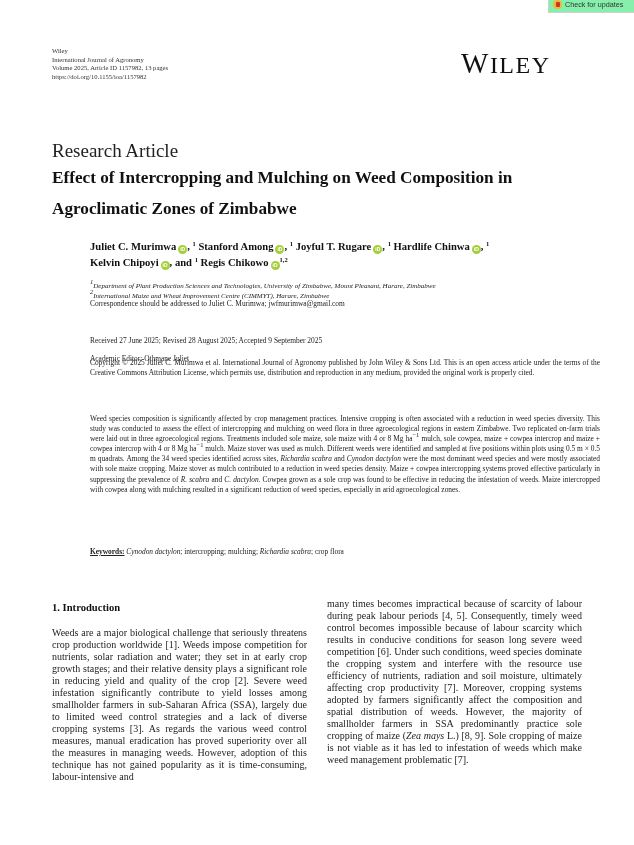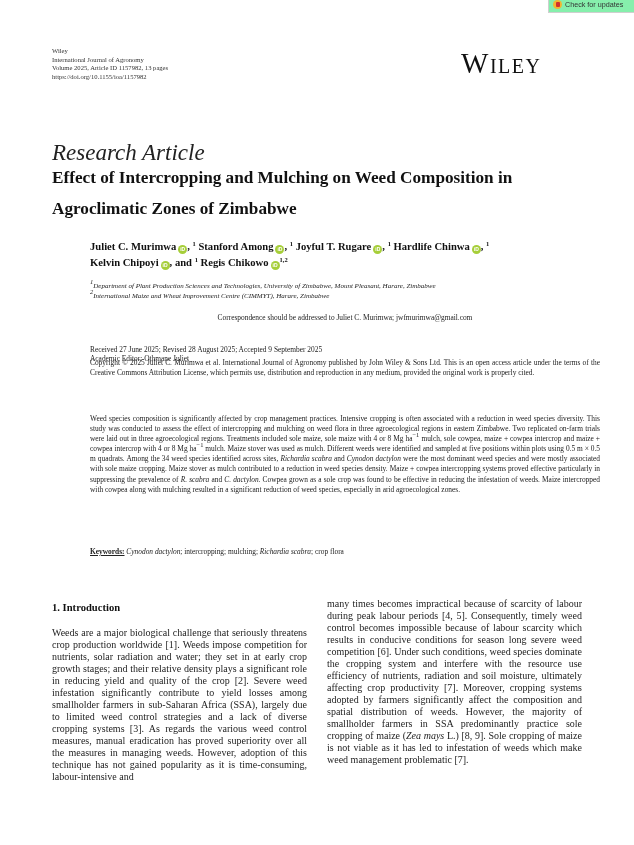--- a/index.html
+++ b/index.html
@@ -12,37 +12,37 @@
     font-family: "Liberation Sans", "DejaVu Sans", sans-serif; font-size: 7.2px; color: #333; cursor: pointer; }
   .updates-icon { width: 9px; height: 9px; border-radius: 50%; background: #f2b632;
     display: inline-flex; align-items: center; justify-content: center; flex: 0 0 auto; }
   .updates-icon::after { content: ""; width: 4px; height: 5px; background: #d0312d; border-radius: 1px; }
 
   .journal-meta { position: absolute; left: 52px; top: 47px; font-size: 6.6px; line-height: 8.6px; color: #333; }
   .journal-meta div { white-space: nowrap; }
 
   .wiley-logo { position: absolute; left: 461px; top: 49px; font-size: 29px; letter-spacing: 1.5px;
     color: #111; line-height: 1; font-family: "Liberation Serif", "DejaVu Serif", serif; }
-  .wiley-logo .small { font-size: 20px; }
+  .wiley-logo .small { font-size: 24px; }
 
-  .article-type { position: absolute; left: 52px; top: 140px; font-size: 23px; font-style: italic; color: #222; }
+  .article-type { position: absolute; left: 52px; top: 140px; font-size: 19px; color: #222; }
   .title { position: absolute; left: 52px; top: 162px; width: 540px; font-size: 17.2px; font-weight: bold;
     line-height: 31px; color: #111; }
 
   .authors { position: absolute; left: 90px; top: 239px; width: 480px; font-size: 10.6px; font-weight: bold;
     line-height: 16px; color: #111; }
   .orcid { display: inline-block; width: 9px; height: 9px; border-radius: 50%; background: #a6ce39;
     color: #fff; font-size: 5px; font-family: "Liberation Sans", sans-serif; text-align: center; line-height: 9px;
     vertical-align: -1px; margin-left: 2px; font-weight: bold; cursor: pointer; }
   sup { font-size: 6.5px; vertical-align: 4px; line-height: 0; }
 
   .affil { position: absolute; left: 90px; top: 281px; width: 510px; font-size: 7px; font-style: italic; line-height: 10px; color: #222; }
   .para-small { position: absolute; left: 90px; width: 510px; font-size: 7.4px; line-height: 10px; color: #222; }
-  .corr { top: 313px; text-align: center; }
-  .dates { top: 345px; }
+  .corr { top: 299px; }
+  .dates { top: 336px; }
   .editor { top: 354px; }
   .copyright { top: 358px; text-align: justify; }
   .abstract { top: 414px; text-align: justify; line-height: 10.1px; }
   .keywords { top: 547px; }
   .keywords b { font-weight: bold; text-decoration: underline; }
   .copyright a, .corr a { color: inherit; text-decoration: none; }
 
   .section-title { position: absolute; left: 52px; top: 602px; font-size: 10.6px; font-weight: bold; color: #111; }
   .col { position: absolute; width: 255px; font-size: 10px; line-height: 12px; text-align: justify; color: #1c1c1c; }
   .col-left { left: 52px; top: 627px; }

